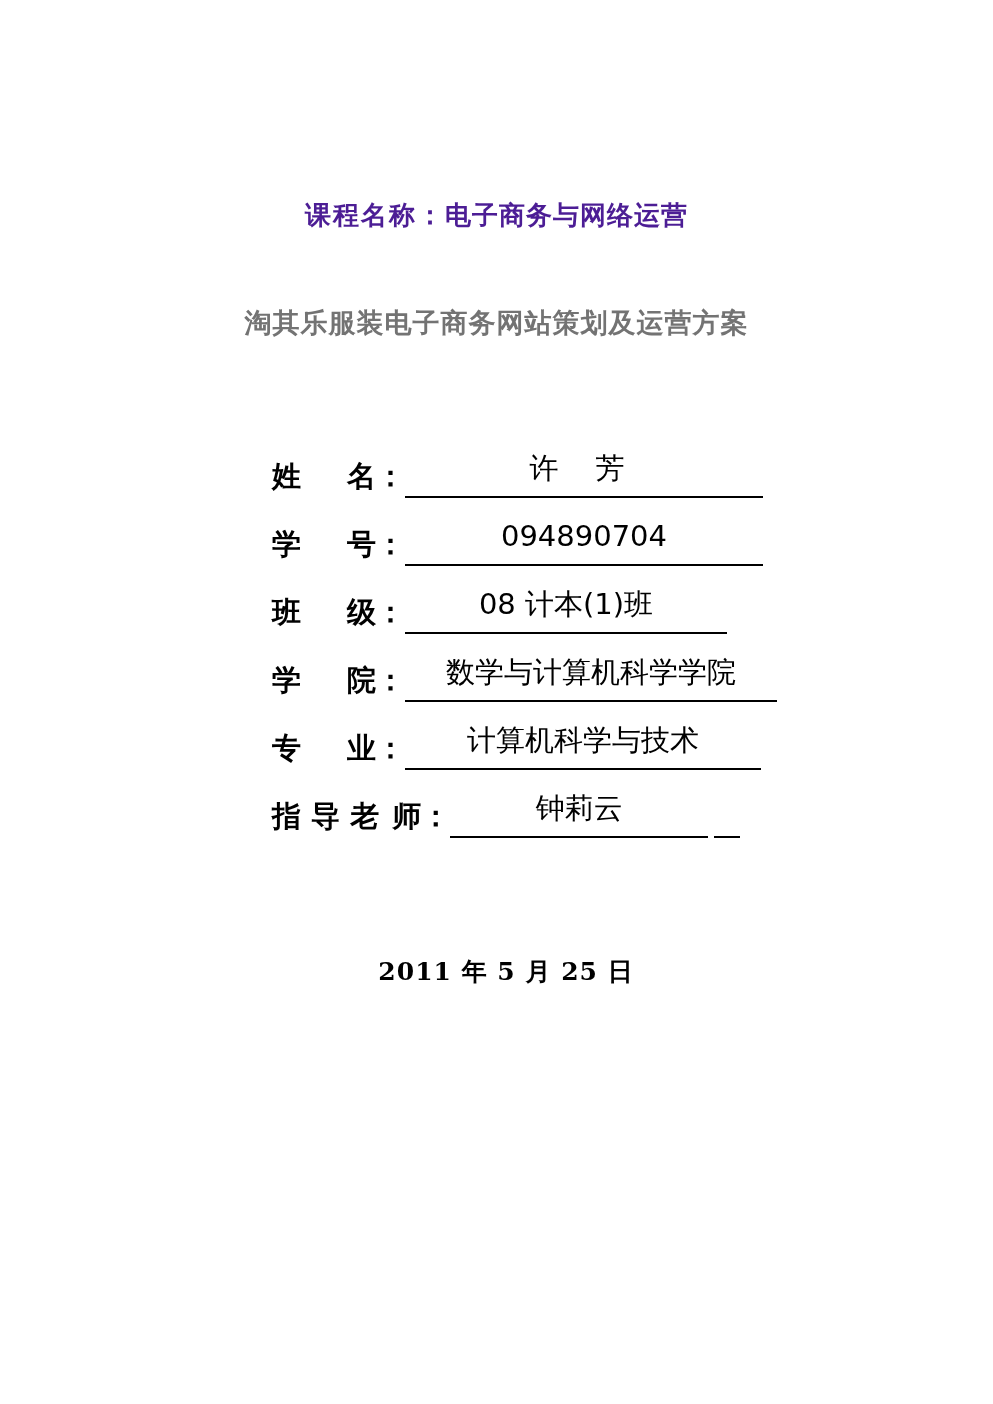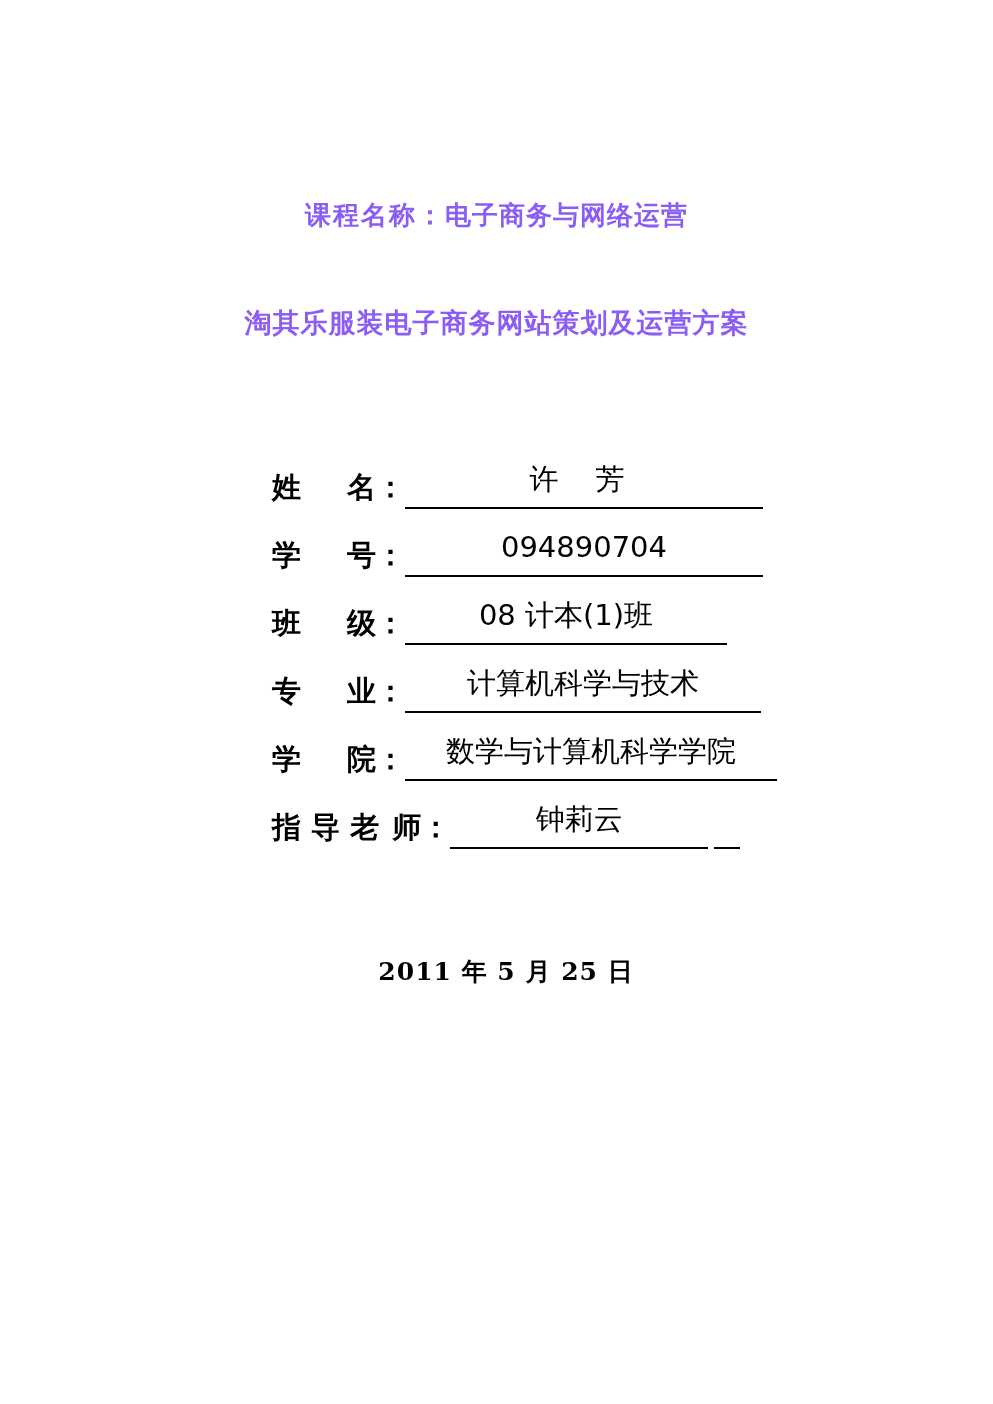--- a/index.html
+++ b/index.html
@@ -23,50 +23,50 @@
   .course-line {
     position: absolute;
     left: 0;
     top: 198px;
     width: 993px;
     text-align: center;
     font-family: "DejaVu Serif", "Liberation Serif", serif;
     font-weight: bold;
     font-size: 26px;
     letter-spacing: 1.5px;
-    color: #8b5cf6;
+    color: #4c1d95;
     white-space: nowrap;
   }
   .course-line .label {
     letter-spacing: 2px;
   }
   .course-line .value {
     letter-spacing: 1px;
   }
 
   
   .doc-title {
     position: absolute;
     left: 0;
     top: 305px;
     width: 993px;
     text-align: center;
     font-family: "DejaVu Serif", "Liberation Serif", serif;
     font-weight: bold;
     font-size: 27px;
     letter-spacing: 1px;
-    color: #8b5cf6;
+    color: #737373;
     white-space: nowrap;
   }
 
   
   .fields {
     position: absolute;
     left: 272px;
-    top: 441px;
+    top: 430px;
     width: 560px;
   }
   .field-row {
     display: flex;
     align-items: flex-end;
     height: 68px;
     white-space: nowrap;
   }
   .field-label {
     font-family: "DejaVu Sans", "Liberation Sans", sans-serif;
@@ -166,30 +166,30 @@
 
     <div class="field-row">
       <span class="field-label">
         <span>班</span><span class="sp"></span><span>级：</span>
       </span>
       <span class="field-value v-class"><span class="inner">08 计本(1)班</span></span>
     </div>
 
     <div class="field-row">
       <span class="field-label">
+        <span>学</span><span class="sp"></span><span>院：</span>
+      </span>
+      <span class="field-value v-college"><span class="inner">数学与计算机科学学院</span></span>
+    </div>
+
+    <div class="field-row">
+      <span class="field-label">
         <span>专</span><span class="sp"></span><span>业：</span>
       </span>
       <span class="field-value v-major"><span class="inner">计算机科学与技术</span></span>
-    </div>
-
-    <div class="field-row">
-      <span class="field-label">
-        <span>学</span><span class="sp"></span><span>院：</span>
-      </span>
-      <span class="field-value v-college"><span class="inner">数学与计算机科学学院</span></span>
     </div>
 
     <div class="field-row">
       <span class="field-label">
         <span>指 导 老</span><span class="sp-sm"></span><span>师：</span>
       </span>
       <span class="field-value v-teacher"><span class="inner">钟莉云</span></span>
         <span class="teacher-extra"></span>
     </div>
 

